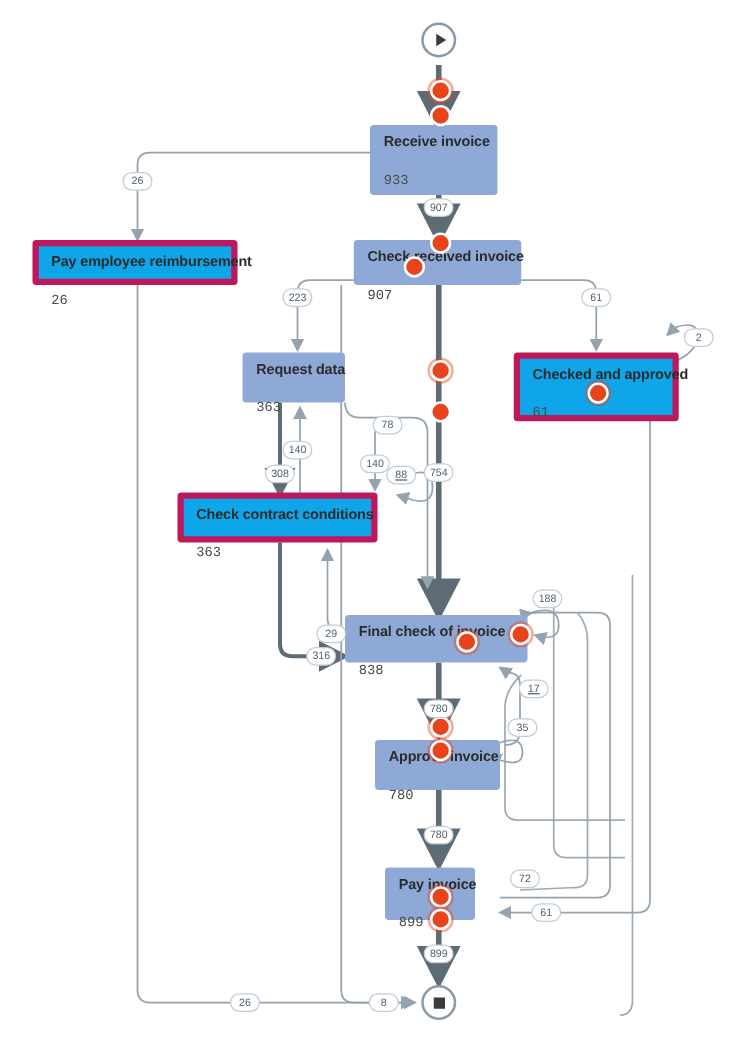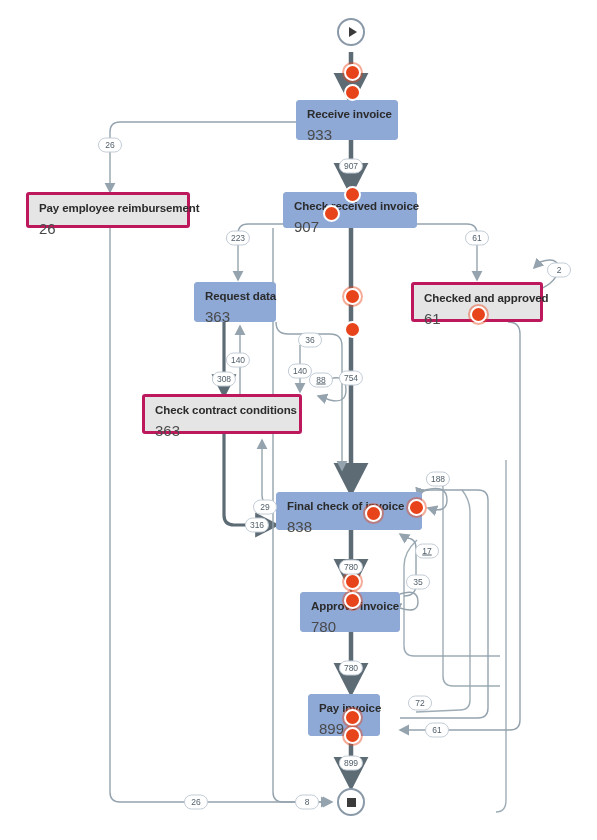--- a/index.html
+++ b/index.html
@@ -10,30 +10,30 @@
     overflow:hidden;
   }
   #canvas{position:relative;width:597px;height:840px;}
   svg#edges{position:absolute;left:0;top:0;width:597px;height:840px;}
 
   .node{position:absolute;box-sizing:border-box;border-radius:3px;}
   .node.activity{
     background:#8ea9d6;border:1px solid #8ea9d6;
   }
   .node.light{
-    background:#e5e5e5;border:3px solid #be185d;
+    background:#0ea5e9;border:5px solid #be185d;
   }
   .node .nlabel{
     position:absolute;left:10px;top:7px;
     font-size:11.5px;font-weight:bold;color:#2b2b2b;
     white-space:nowrap;letter-spacing:-0.1px;
   }
   .node .nval{
-    position:absolute;left:10px;top:25px;
-    font-size:15px;color:#4a4a4a;
+    position:absolute;left:10px;top:38px;
+    font-size:11px;color:#4a4a4a;font-family:Liberation Mono, monospace;
   }
 
   .dot{
     position:absolute;width:13px;height:13px;border-radius:50%;
     background:#e8441b;border:2px solid #ffffff;
     box-shadow:0 0 0 1.5px #f6skip;
   }
   .dot.ring{
     box-shadow:0 0 0 2px rgba(232,68,27,.45);
   }
@@ -132,41 +132,41 @@
     </g>
   </svg>
 
   <div class="terminal" style="left:337px;top:18px;">
     <span class="tri"></span>
   </div>
   <div class="terminal" style="left:337px;top:788px;">
     <span class="sq"></span>
   </div>
 
-  <div class="node activity" style="left:296px;top:100px;width:102px;height:40px;">
+  <div class="node activity" style="left:296px;top:100px;width:102px;height:56px;">
     <span class="nlabel">Receive invoice</span>
     <span class="nval">933</span>
   </div>
 
   <div class="node light" style="left:26px;top:192px;width:164px;height:36px;">
     <span class="nlabel">Pay employee reimbursement</span>
     <span class="nval">26</span>
   </div>
 
   <div class="node activity" style="left:283px;top:192px;width:134px;height:36px;">
     <span class="nlabel">Check received invoice</span>
     <span class="nval">907</span>
   </div>
 
   <div class="node activity" style="left:194px;top:282px;width:82px;height:40px;">
     <span class="nlabel">Request data</span>
     <span class="nval">363</span>
   </div>
 
-  <div class="node light" style="left:411px;top:282px;width:132px;height:40px;">
+  <div class="node light" style="left:411px;top:282px;width:132px;height:55px;">
     <span class="nlabel">Checked and approved</span>
     <span class="nval">61</span>
   </div>
 
   <div class="node light" style="left:142px;top:394px;width:160px;height:40px;">
     <span class="nlabel">Check contract conditions</span>
     <span class="nval">363</span>
   </div>
 
   <div class="node activity" style="left:276px;top:492px;width:146px;height:38px;">
@@ -199,21 +199,21 @@
   <div class="dot ring" style="left:344px;top:727px;"></div>
 
   <div class="elabel" style="left:351px;top:166px;">907</div>
   <div class="elabel" style="left:110px;top:145px;">26</div>
   <div class="elabel" style="left:238px;top:238px;">223</div>
   <div class="elabel" style="left:477px;top:238px;">61</div>
   <div class="elabel" style="left:351px;top:378px;">754</div>
   <div class="elabel" style="left:224px;top:379px;">308</div>
   <div class="elabel" style="left:238px;top:360px;">140</div>
   <div class="elabel" style="left:300px;top:371px;">140</div>
-  <div class="elabel" style="left:310px;top:340px;">36</div>
+  <div class="elabel" style="left:310px;top:340px;">78</div>
   <div class="elabel" style="left:321px;top:380px;text-decoration:underline;">88</div>
   <div class="elabel" style="left:265px;top:507px;">29</div>
   <div class="elabel" style="left:257px;top:525px;">316</div>
   <div class="elabel" style="left:438px;top:479px;">188</div>
   <div class="elabel" style="left:351px;top:567px;">780</div>
   <div class="elabel" style="left:418px;top:582px;">35</div>
   <div class="elabel" style="left:427px;top:551px;text-decoration:underline;">17</div>
   <div class="elabel" style="left:351px;top:668px;">780</div>
   <div class="elabel" style="left:420px;top:703px;">72</div>
   <div class="elabel" style="left:437px;top:730px;">61</div>

